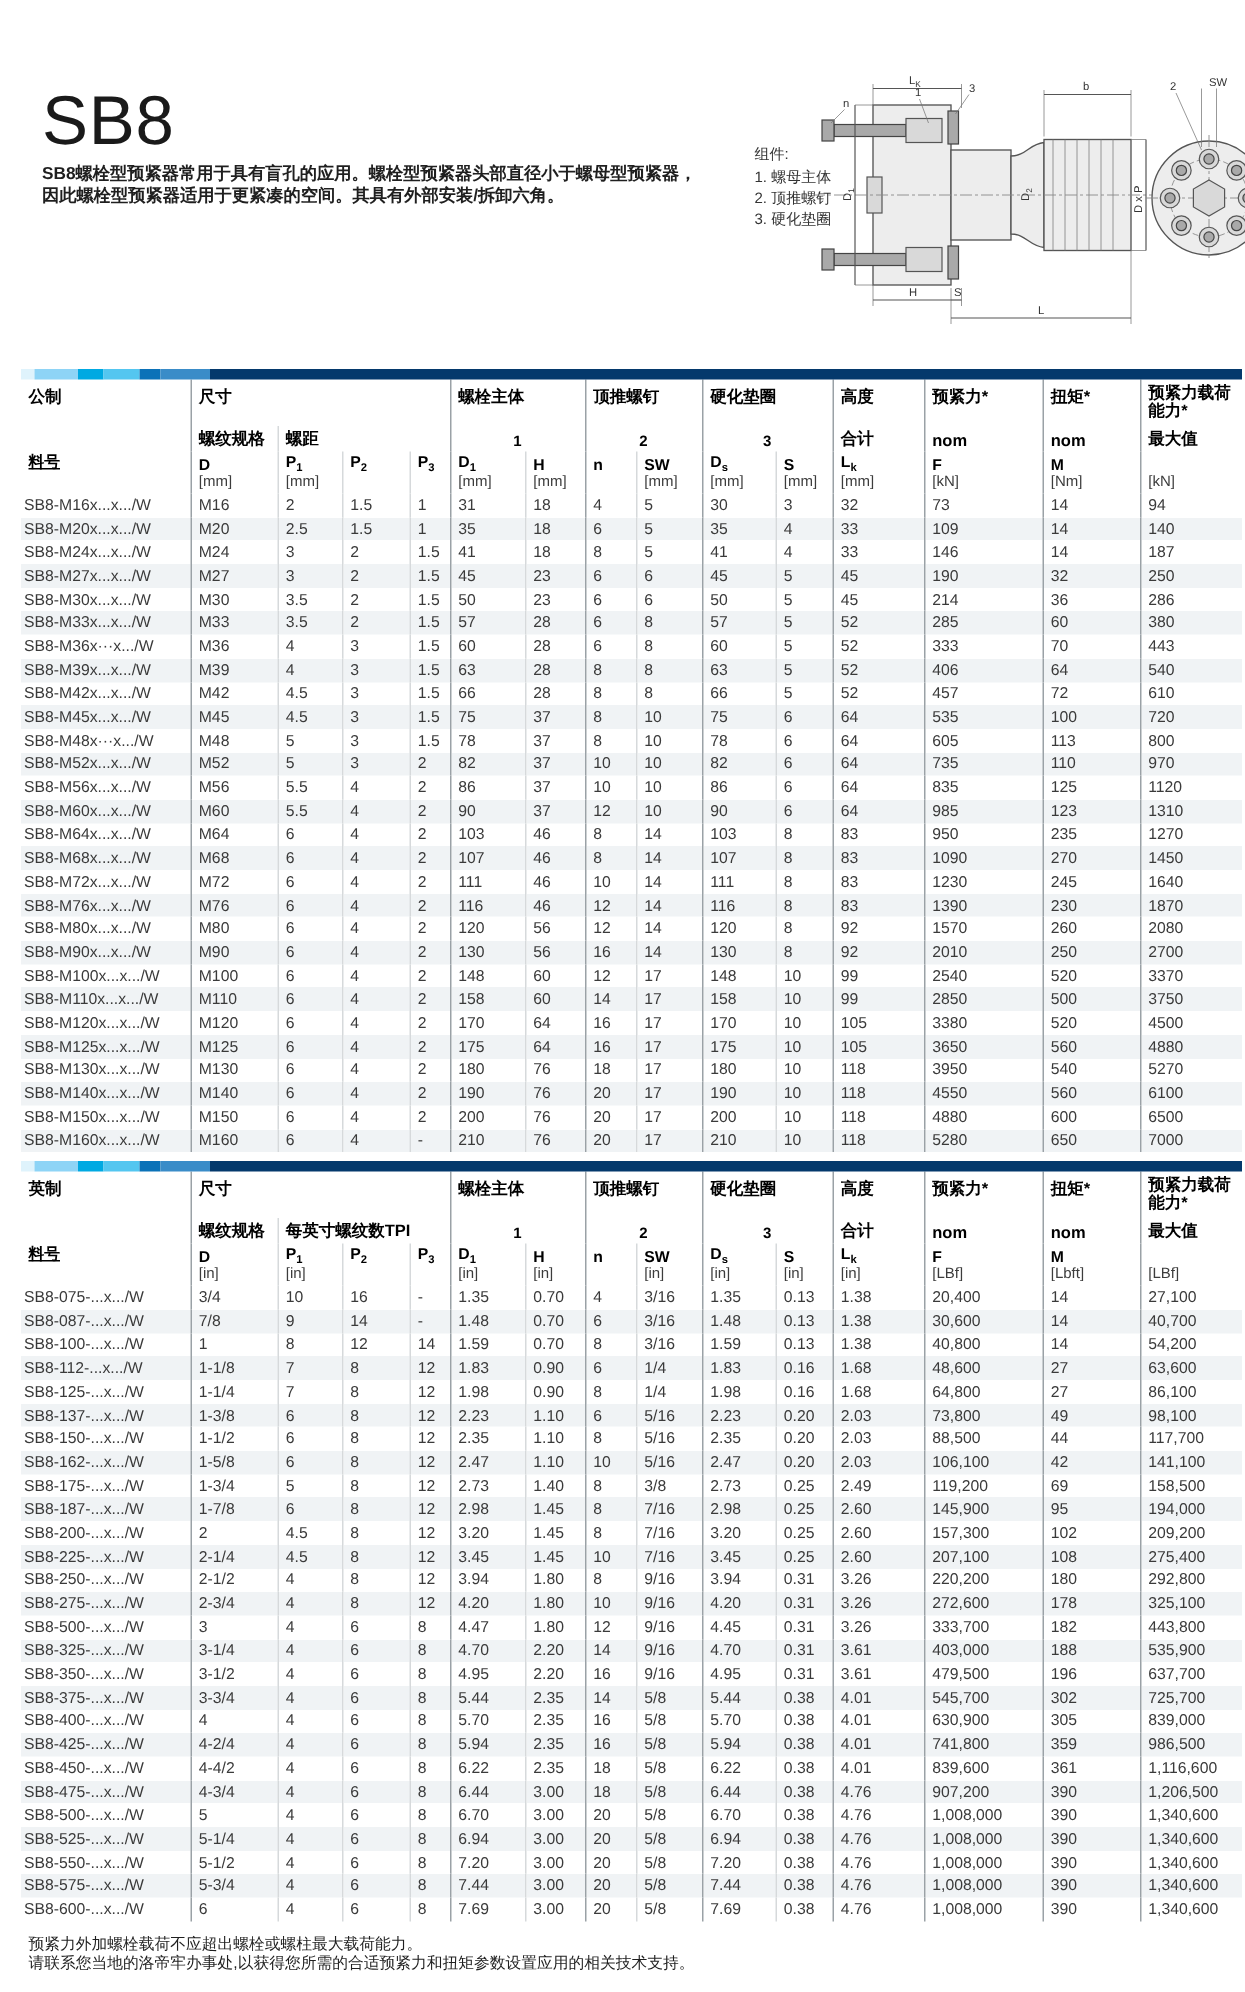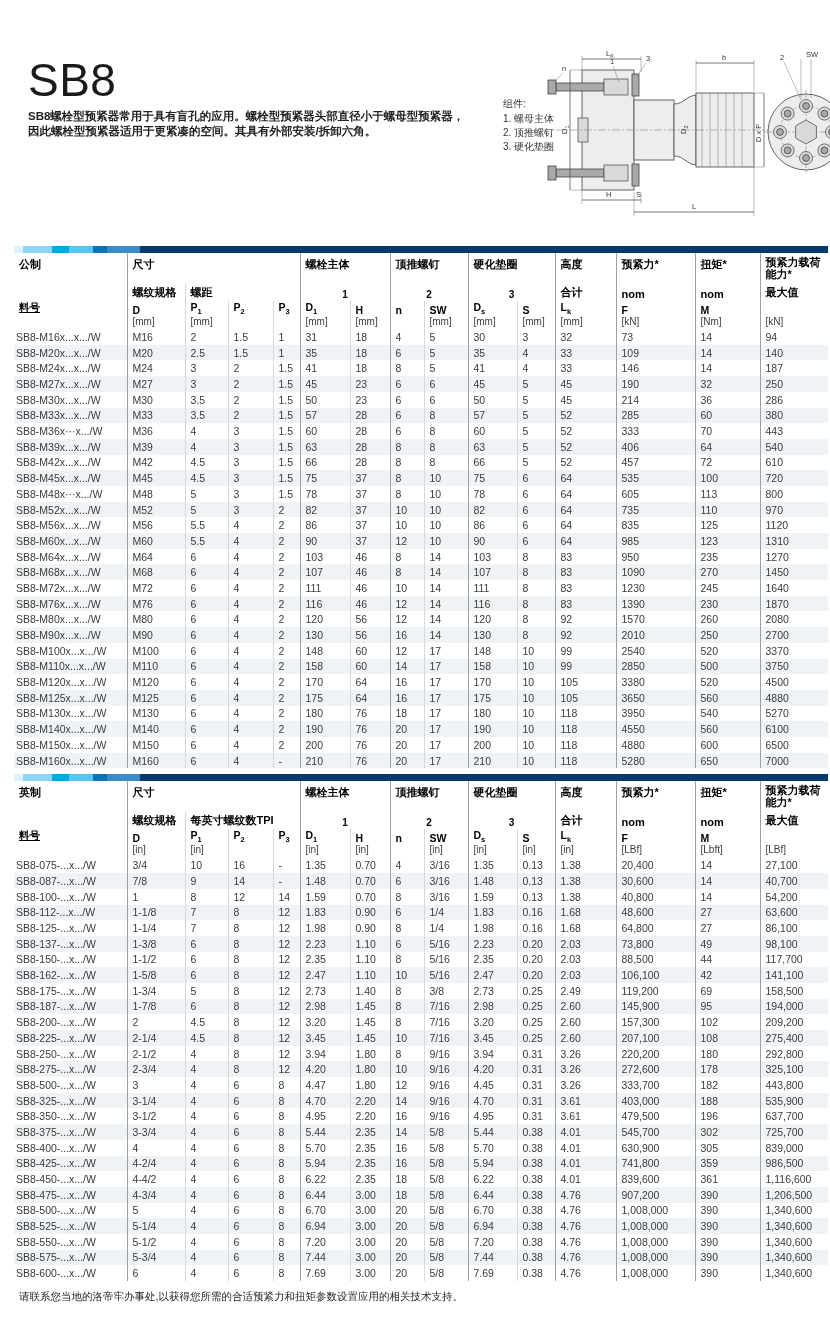--- a/index.html
+++ b/index.html
@@ -1297,17 +1297,18 @@
             <td class="g">4.76</td>
             <td class="g">1,008,000</td>
             <td class="g">390</td>
             <td class="g">1,340,600</td>
           </tr>
         </tbody>
     </table>
   </div>
 
   <div class="footnotes">
+    <div class="fn-indent">预紧力外加螺栓载荷不应超出螺栓或螺柱最大载荷能力。</div>
     <div class="fn-indent">请联系您当地的洛帝牢办事处,以获得您所需的合适预紧力和扭矩参数设置应用的相关技术支持。</div>
 
   </div>
 
 </div>
 
 </body></html>

